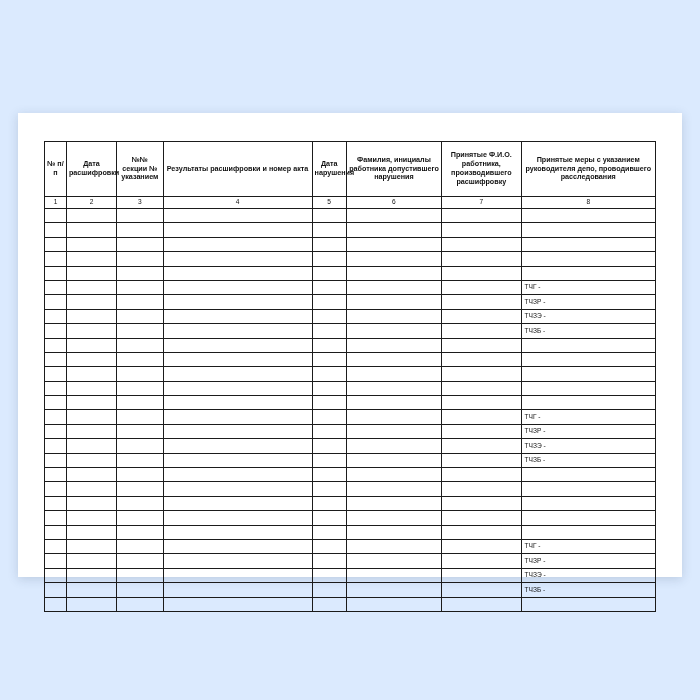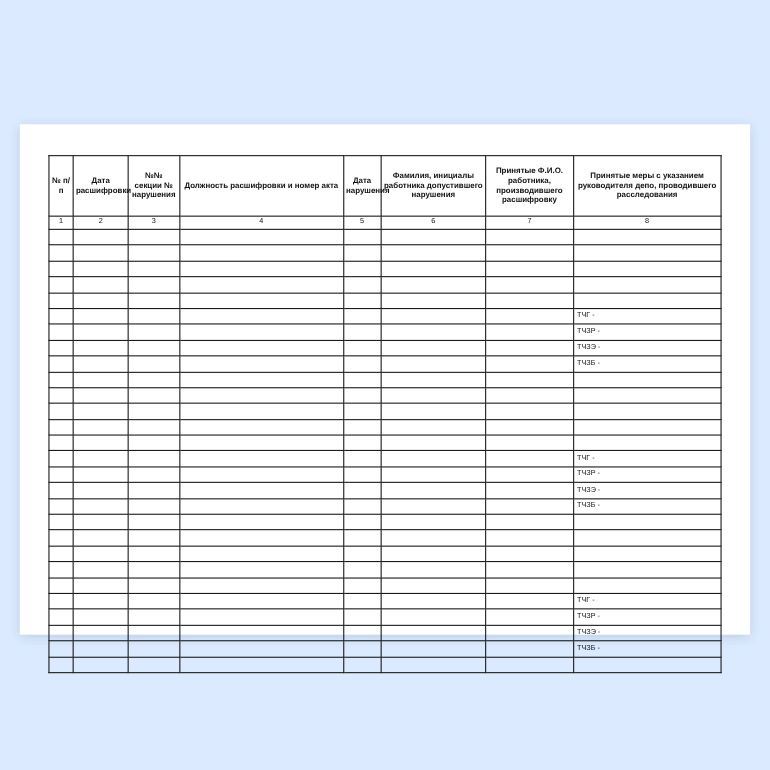--- a/index.html
+++ b/index.html
@@ -93,22 +93,22 @@
           <col style="width:24.4%">
           <col style="width:5.6%">
           <col style="width:15.6%">
           <col style="width:13.0%">
           <col style="width:22.0%">
         </colgroup>
         <thead>
           <tr>
             <th class="hdr">№ п/п</th>
             <th class="hdr">Дата расшифровки</th>
-            <th class="hdr">№№ секции № нарушения</th>
-            <th class="hdr">Должность расшифровки и номер акта</th>
+            <th class="hdr">№№ секции № указанием</th>
+            <th class="hdr">Результаты расшифровки и номер акта</th>
             <th class="hdr">Дата нарушения</th>
             <th class="hdr">Фамилия, инициалы работника допустившего нарушения</th>
             <th class="hdr">Принятые Ф.И.О. работника, производившего расшифровку</th>
             <th class="hdr">Принятые меры с указанием руководителя депо, проводившего расследования</th>
           </tr>
           <tr class="numrow">
             <td>1</td>
             <td>2</td>
             <td>3</td>
             <td>4</td>

